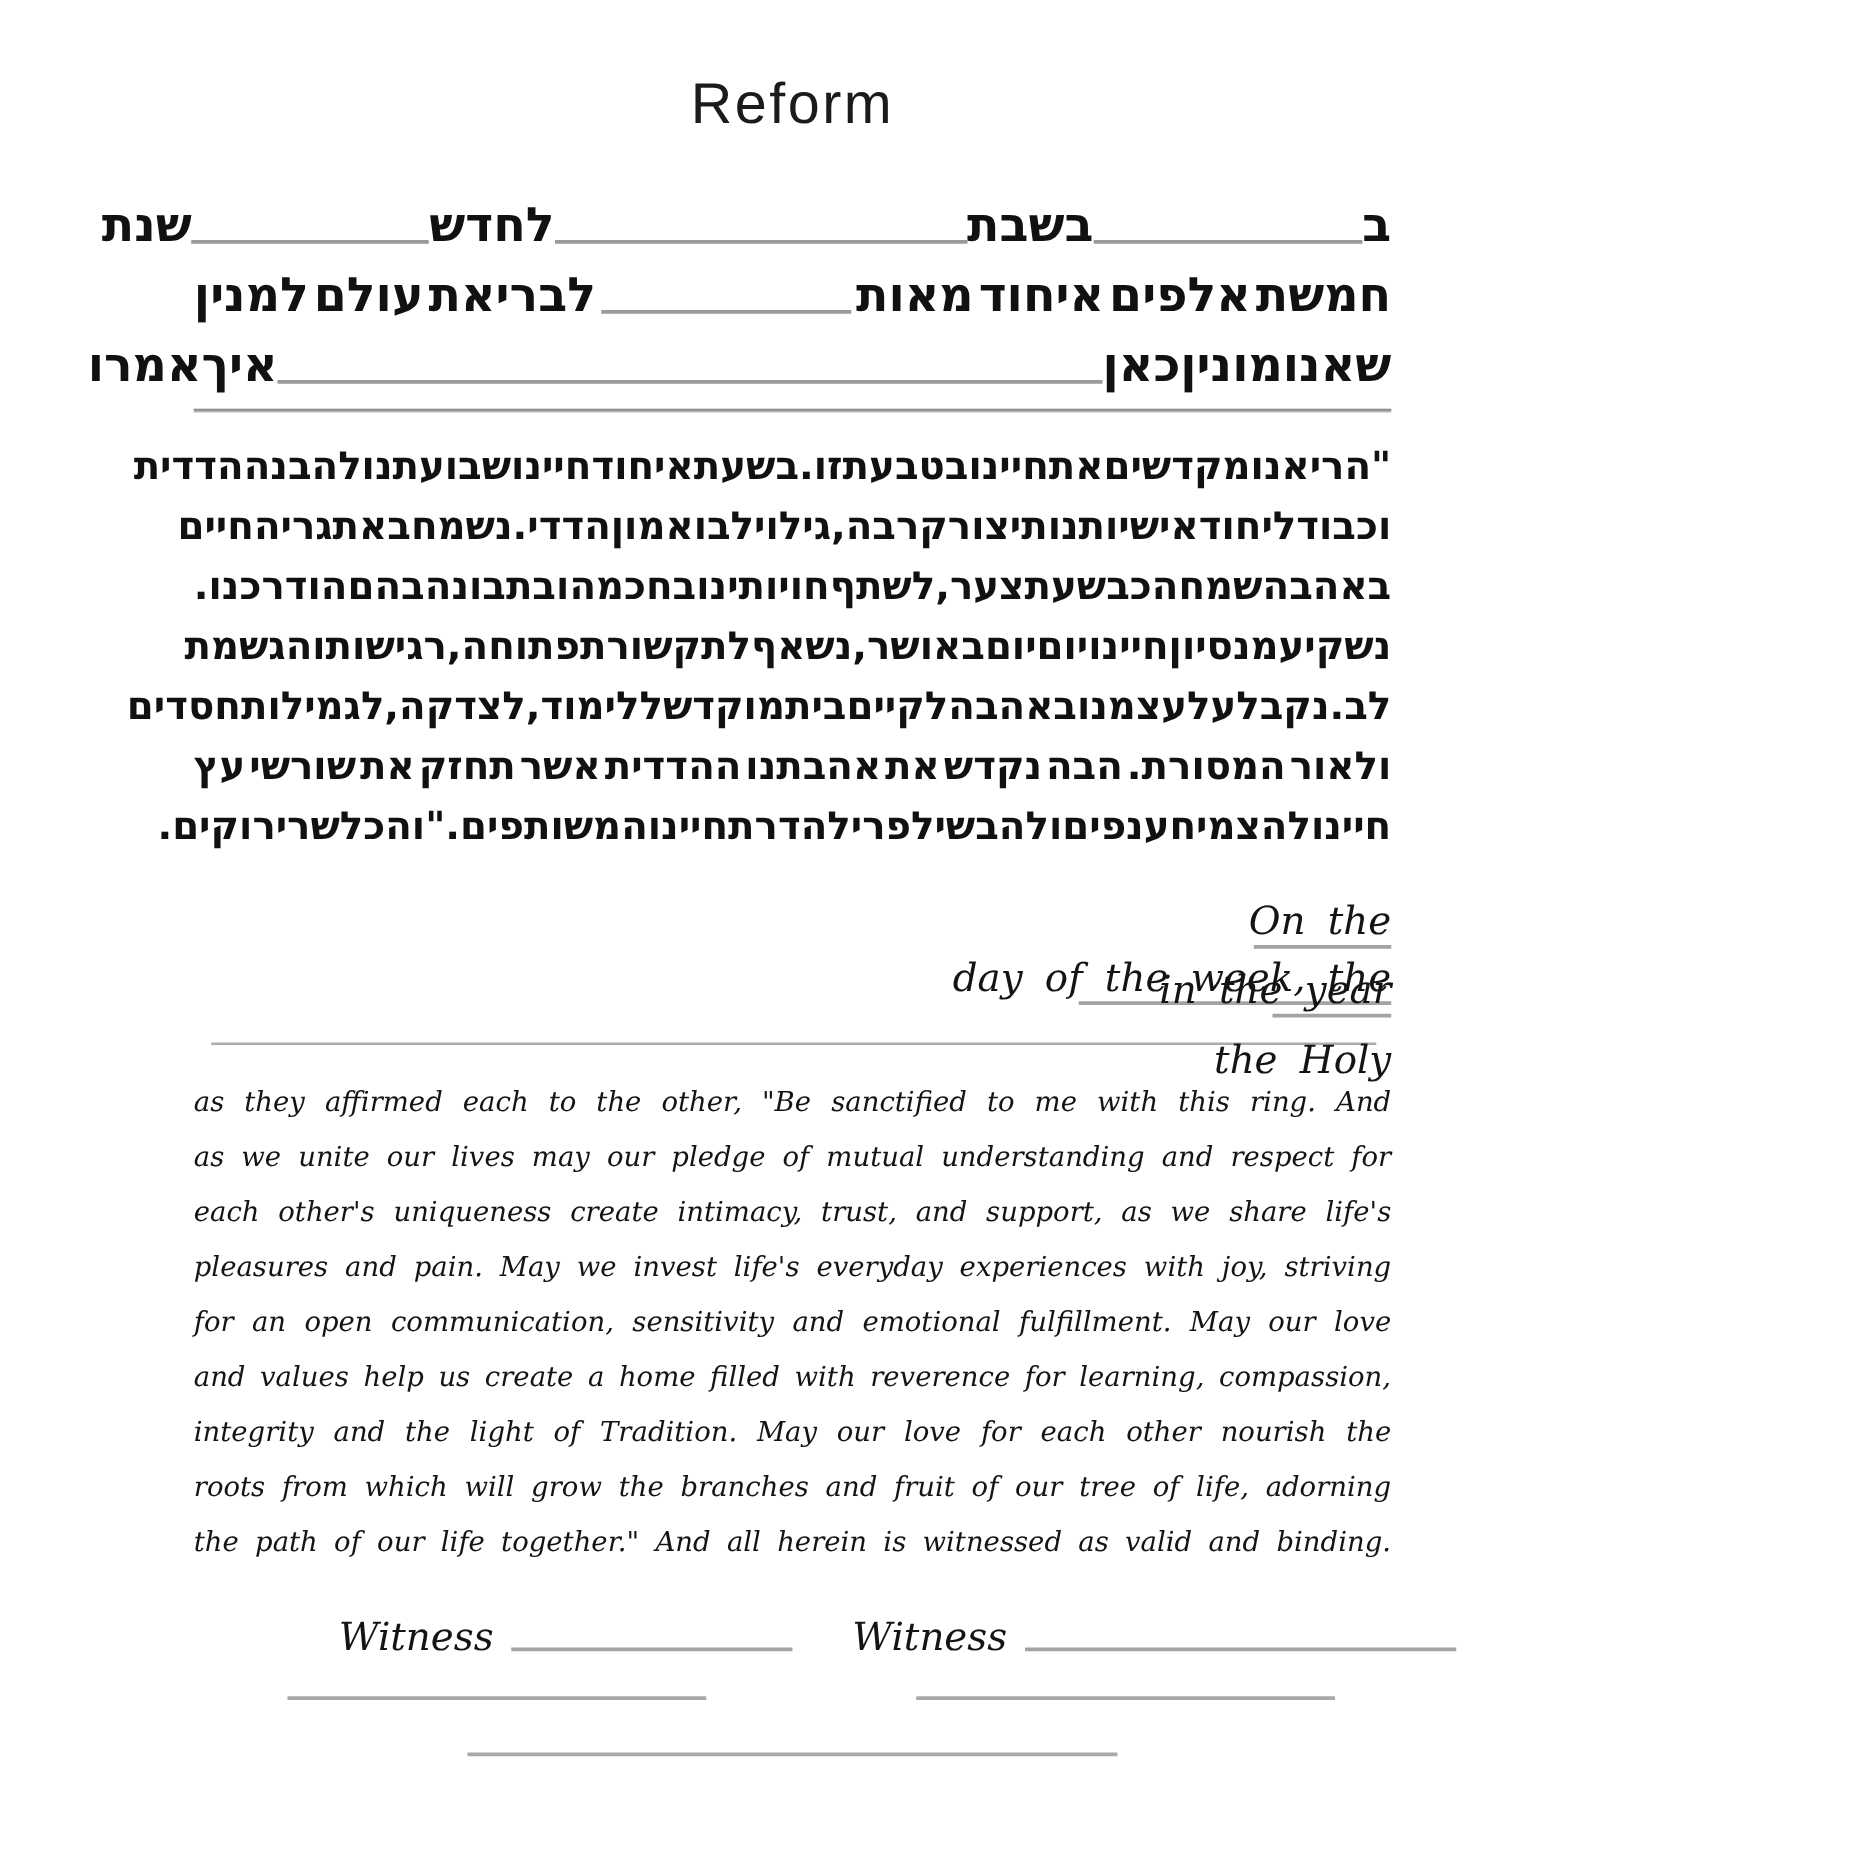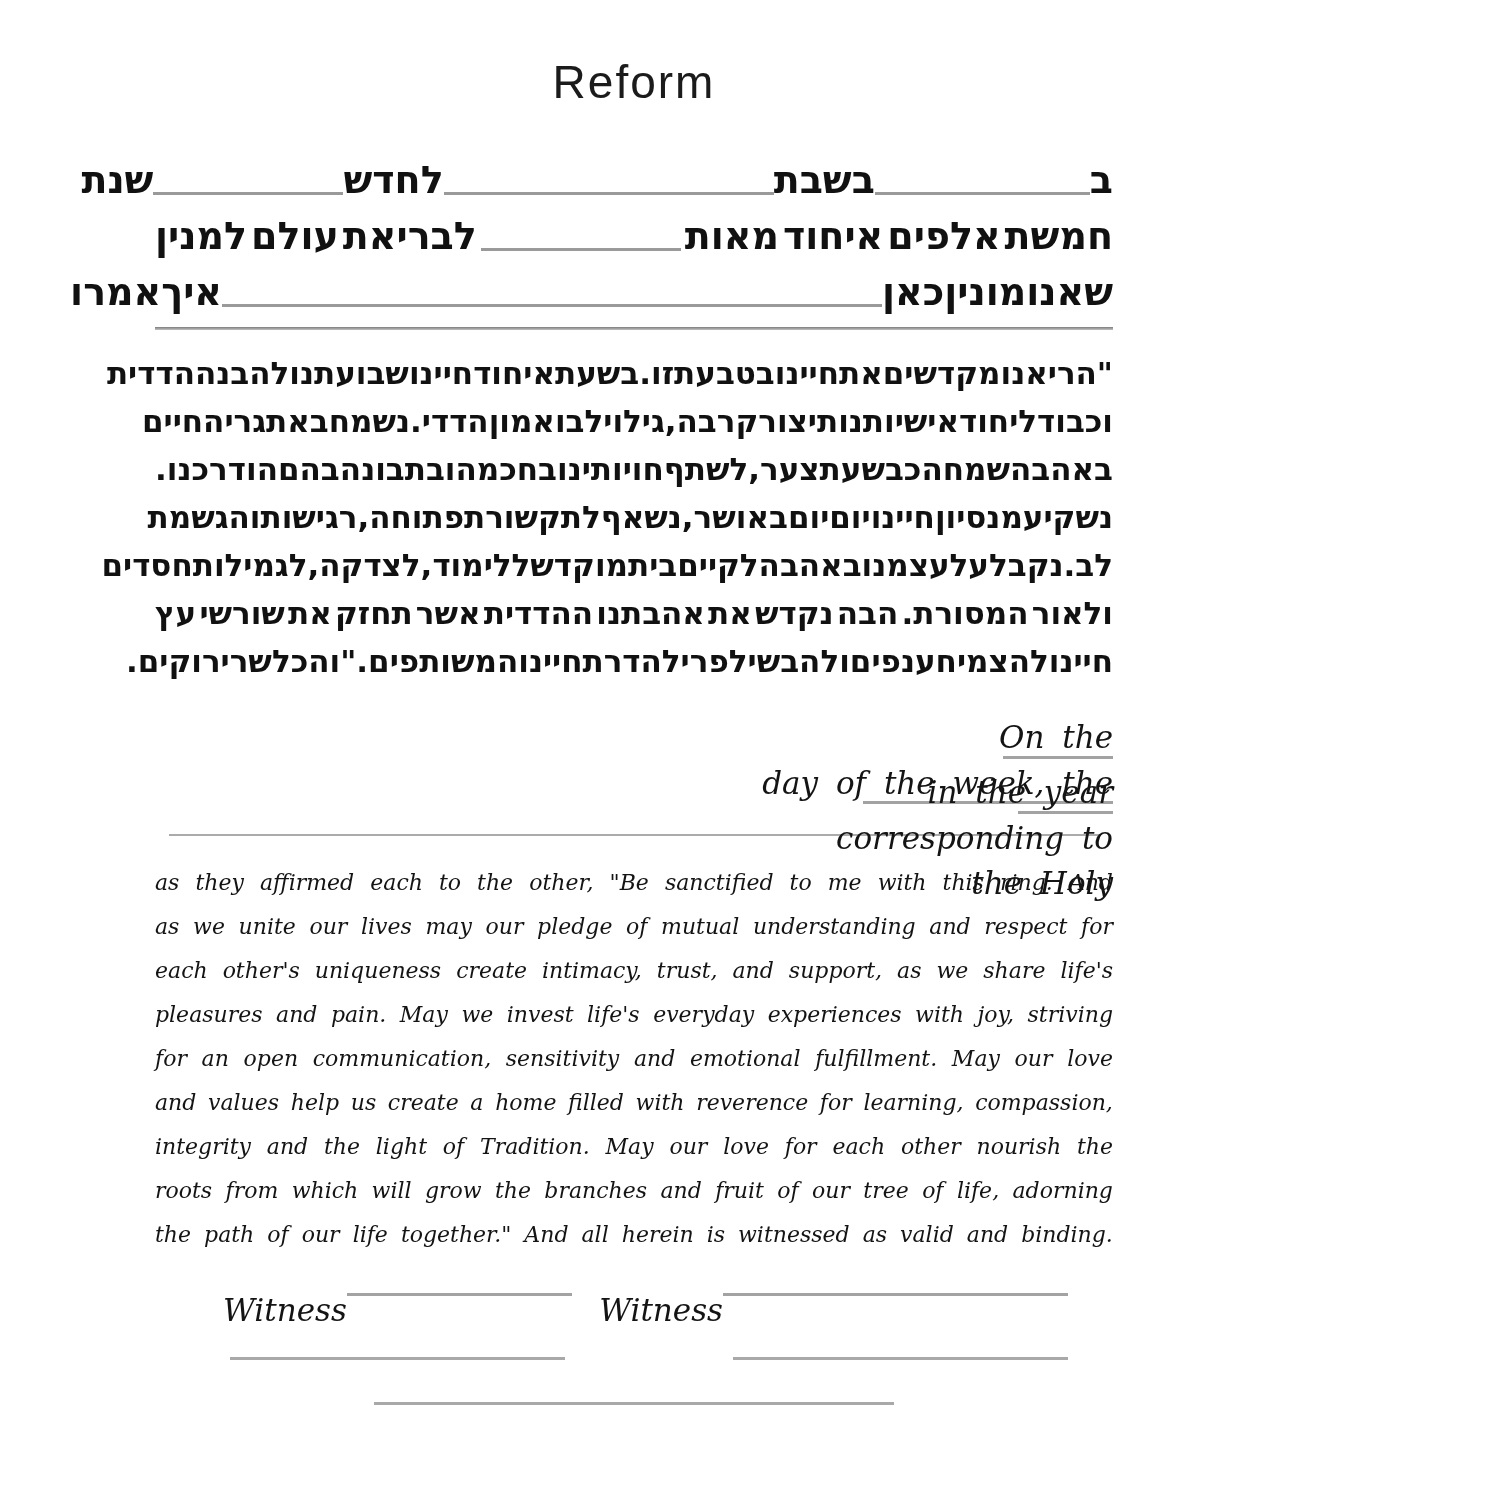--- a/index.html
+++ b/index.html
@@ -105,20 +105,23 @@
   
   .witness-area { font-size: 31px; }
   .witness-row {
     margin-top: 45px;
     display: flex;
     align-items: flex-end;
     padding: 0 45px 0 68px;
   }
   .wit-group {
     display: flex;
+    align-items: flex-end;
+    column-gap: 14px;
+    margin-left: 48px;
   }
   .wit-group .w { white-space: nowrap; line-height: 1.1; }
   .wit-group .sig-line {
     height: 0;
     border-bottom: 3px solid #a3a3a3;
     margin-bottom: 6px;
   }
   .wit-spacer { flex: 1 1 auto; }
   .sig-row2 {
     margin-top: 30px;
@@ -277,21 +280,20 @@
       <div class="fill-row">
         <span class="w">On the</span>
         <div class="blank" style="width: 110px;"></div>
         <span class="w">day of the week, the</span>
         <div class="blank" style="width: 250px;"></div>
         <div class="blank grow"></div>
       </div>
       <div class="fill-row">
         <span class="w">in the year</span>
         <div class="blank" style="width: 95px;"></div>
-        <span class="w">corresponding to</span>
         <div class="blank grow"></div>
         <span class="w">the Holy</span>
       </div>
     </section>
 
   <div class="divider light"></div>
 
   <section class="eng-para">
       <div class="jline">
         <span>as</span>

